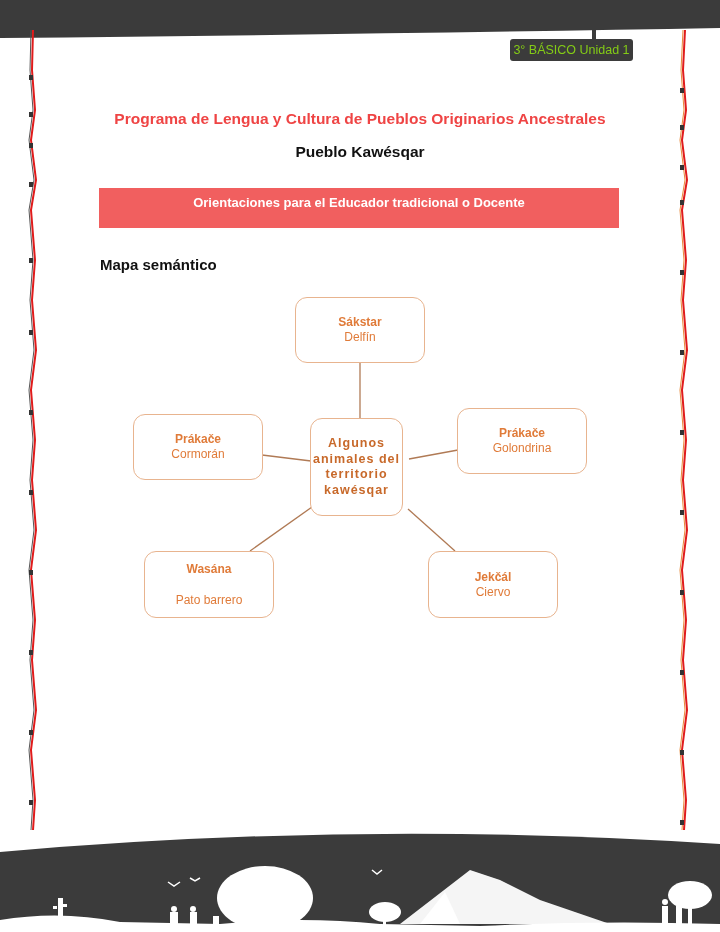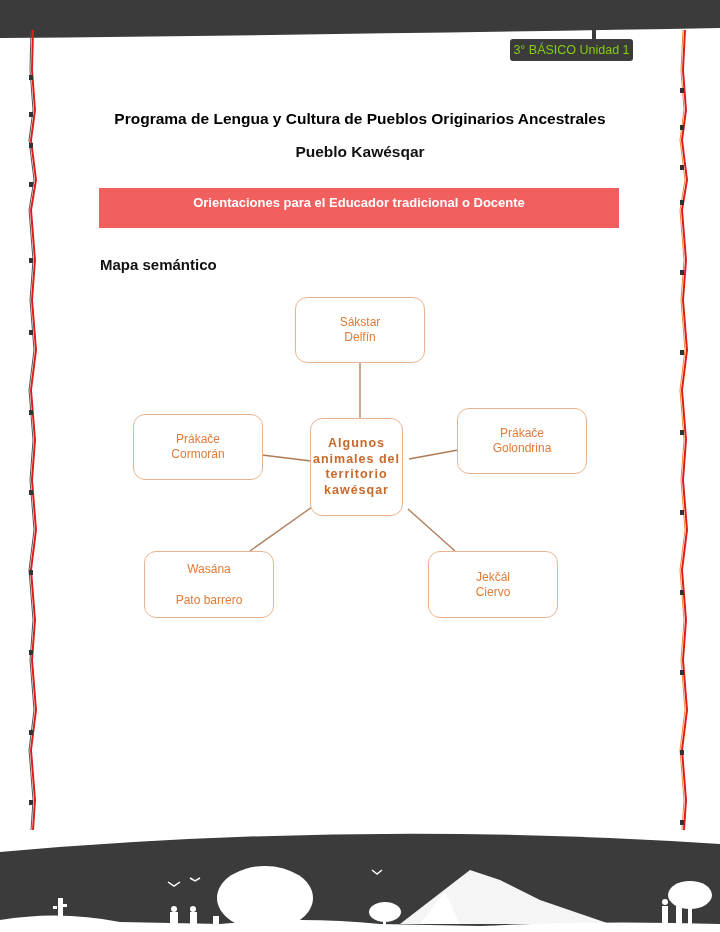--- a/index.html
+++ b/index.html
@@ -15,21 +15,21 @@
     font-size: 12.5px; line-height: 22px; text-align: center;
   }
   .badge-stem { position: absolute; left: 592px; top: 30px; width: 4px; height: 10px; background: #3b3b3b; }
 
   .border-strip { position: absolute; top: 30px; width: 14px; height: 800px; }
   .border-left { left: 27px; }
   .border-right { left: 677px; }
 
   .title-main {
     position: absolute; left: 0; width: 720px; top: 110px; text-align: center;
-    font-weight: bold; font-size: 15.5px; color: #000000;
+    font-weight: bold; font-size: 15.5px; color: #ef4444;
   }
   .title-sub {
     position: absolute; left: 0; width: 720px; top: 143px; text-align: center;
     font-weight: bold; font-size: 15.5px; color: #111111;
   }
   .section-banner {
     position: absolute; left: 99px; top: 188px; width: 520px; height: 40px;
     background: #f15f5f; color: #ffffff; font-weight: bold; font-size: 13px;
     text-align: center; line-height: 30px;
   }
@@ -37,21 +37,21 @@
     position: absolute; left: 100px; top: 256px; font-weight: bold; font-size: 15px; color: #111111;
   }
 
   .map-lines { position: absolute; left: 0; top: 0; width: 720px; height: 932px; pointer-events: none; }
 
   .node {
     position: absolute; background: #ffffff; border: 1.3px solid #e8b48f; border-radius: 12px;
     display: flex; flex-direction: column; justify-content: center; align-items: center;
     font-size: 12px; line-height: 15px; color: #e07b39; text-align: center;
   }
-  .node .native { font-weight: normal; }
+  .node .native { font-weight: bold; }
   .node-center {
     font-weight: bold; font-size: 12.5px; letter-spacing: 1px; line-height: 15.5px;
     color: #c8692a;
   }
 </style>
 </head>
 <body>
 
 <svg class="top-band" viewBox="0 0 720 60" preserveAspectRatio="none">
   <path d="M0 0 H720 V28 Q400 34 0 38 Z" fill="#3b3b3b"></path>

